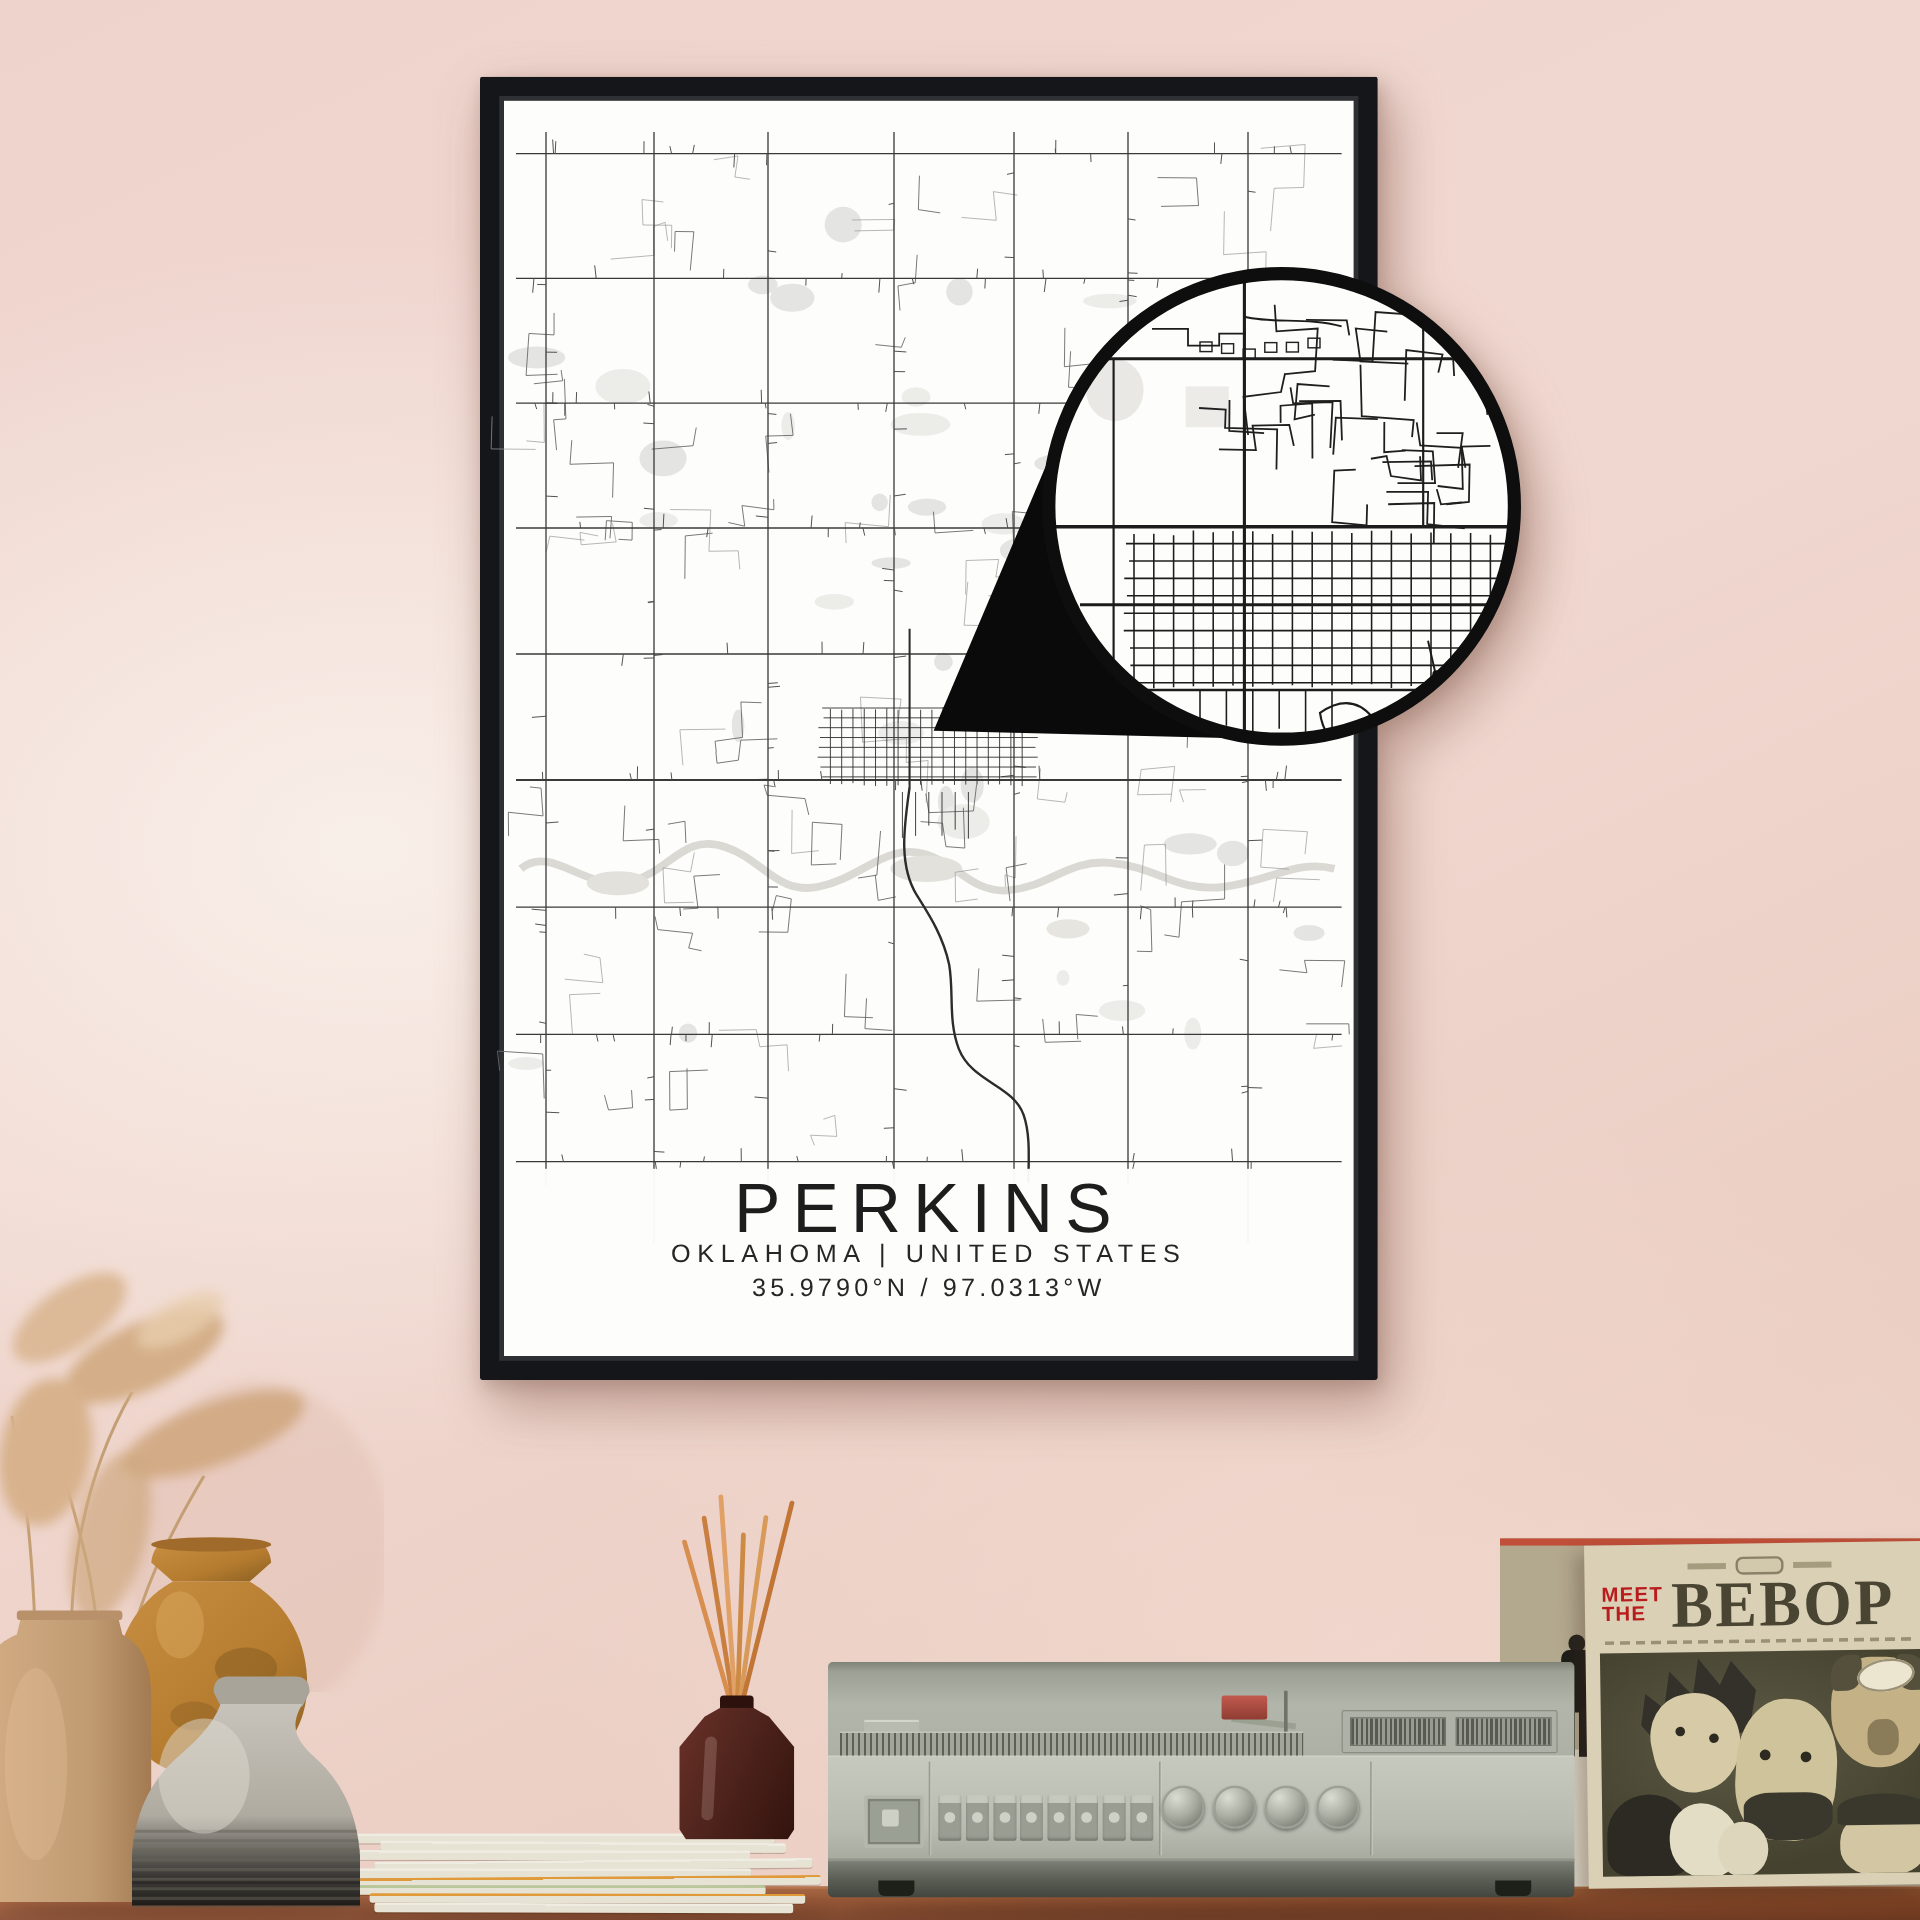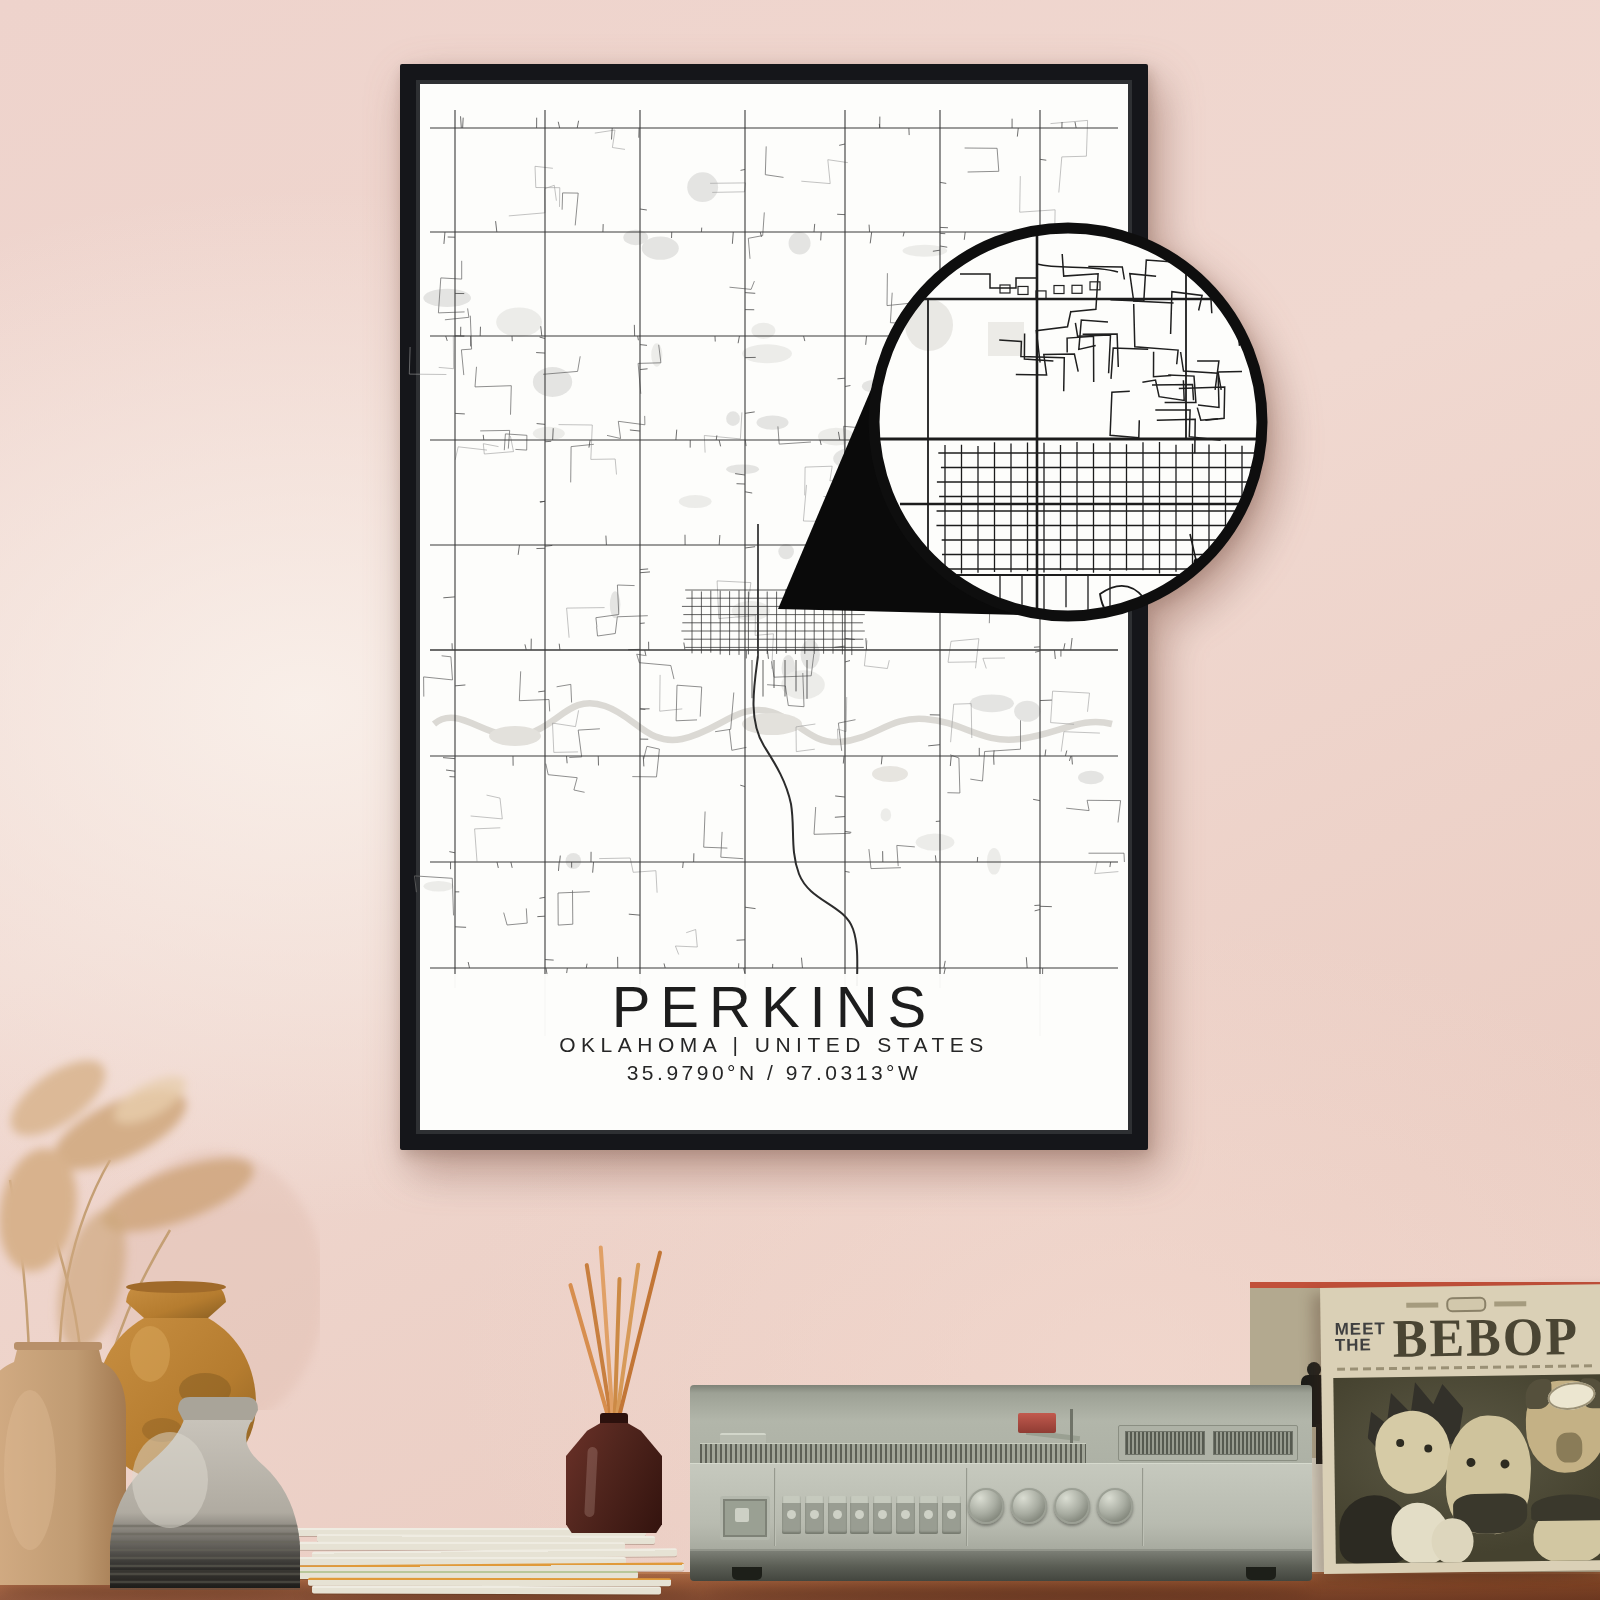--- a/index.html
+++ b/index.html
@@ -83,21 +83,21 @@
   .fig-head{position:absolute;left:11px;top:0;width:14px;height:15px;border-radius:50%;background:#24241f;}
   .fig-body{position:absolute;left:5px;top:13px;width:26px;height:52px;background:#1d1d19;border-radius:7px 7px 3px 3px;}
   .fig-legs{position:absolute;left:9px;top:62px;width:18px;height:40px;
     background:linear-gradient(90deg,#20201b 0 40%,transparent 40% 60%,#20201b 60% 100%);}
   .sleeve{position:absolute;left:1322px;top:1286px;width:292px;height:286px;background:#dad0b6;
     transform:rotate(-.8deg);box-shadow:-8px 6px 14px rgba(70,40,25,.28);}
   .sl-micro{position:absolute;left:0;top:12px;width:100%;height:12px;display:flex;justify-content:center;gap:8px;align-items:center;}
   .sl-micro b{display:block;width:32px;height:5px;background:#a59b7e;}
   .sl-micro .cartouche{width:36px;height:11px;border:2px solid #8a8168;border-radius:6px;background:#d2c8ac;}
   .sl-titlerow{position:absolute;left:14px;top:28px;width:264px;height:52px;}
-  .sl-meet{position:absolute;left:0;top:6px;color:#404040;font-weight:bold;font-size:17px;line-height:16px;letter-spacing:1px;}
+  .sl-meet{position:absolute;left:0;top:6px;color:#b91c1c;font-weight:bold;font-size:17px;line-height:16px;letter-spacing:1px;}
   .sl-bebop{position:absolute;left:58px;top:-6px;color:#4a4533;font-family:"Liberation Serif",serif;
     font-weight:bold;font-size:52px;letter-spacing:2px;transform:scaleY(1.04);}
   .sl-dashes{position:absolute;left:16px;top:80px;width:256px;height:3px;
     background:repeating-linear-gradient(90deg,#9a9075 0 8px,transparent 8px 13px);}
   .sl-photo{position:absolute;left:12px;top:90px;width:268px;height:186px;overflow:hidden;
     background:radial-gradient(80% 70% at 45% 40%,#5c5945 0,#45422f 80%);}
   .cv{position:absolute;}
   
   [data-interactable]{}
 </style>

